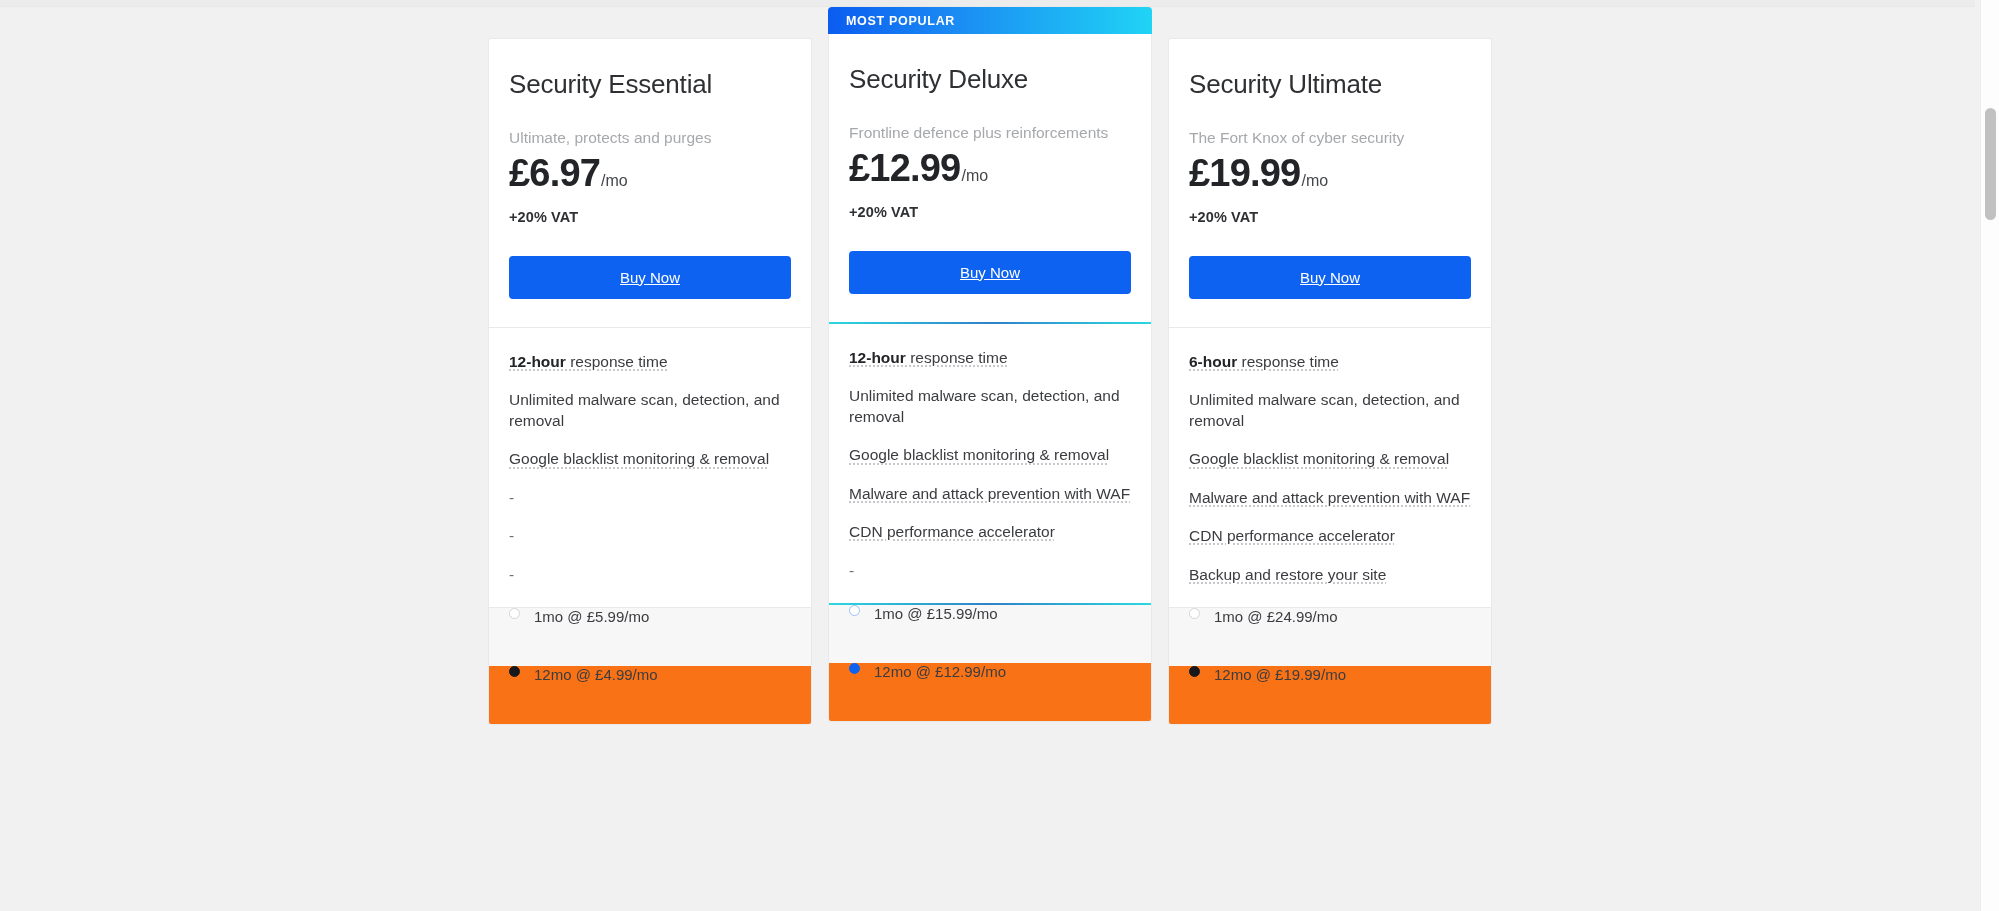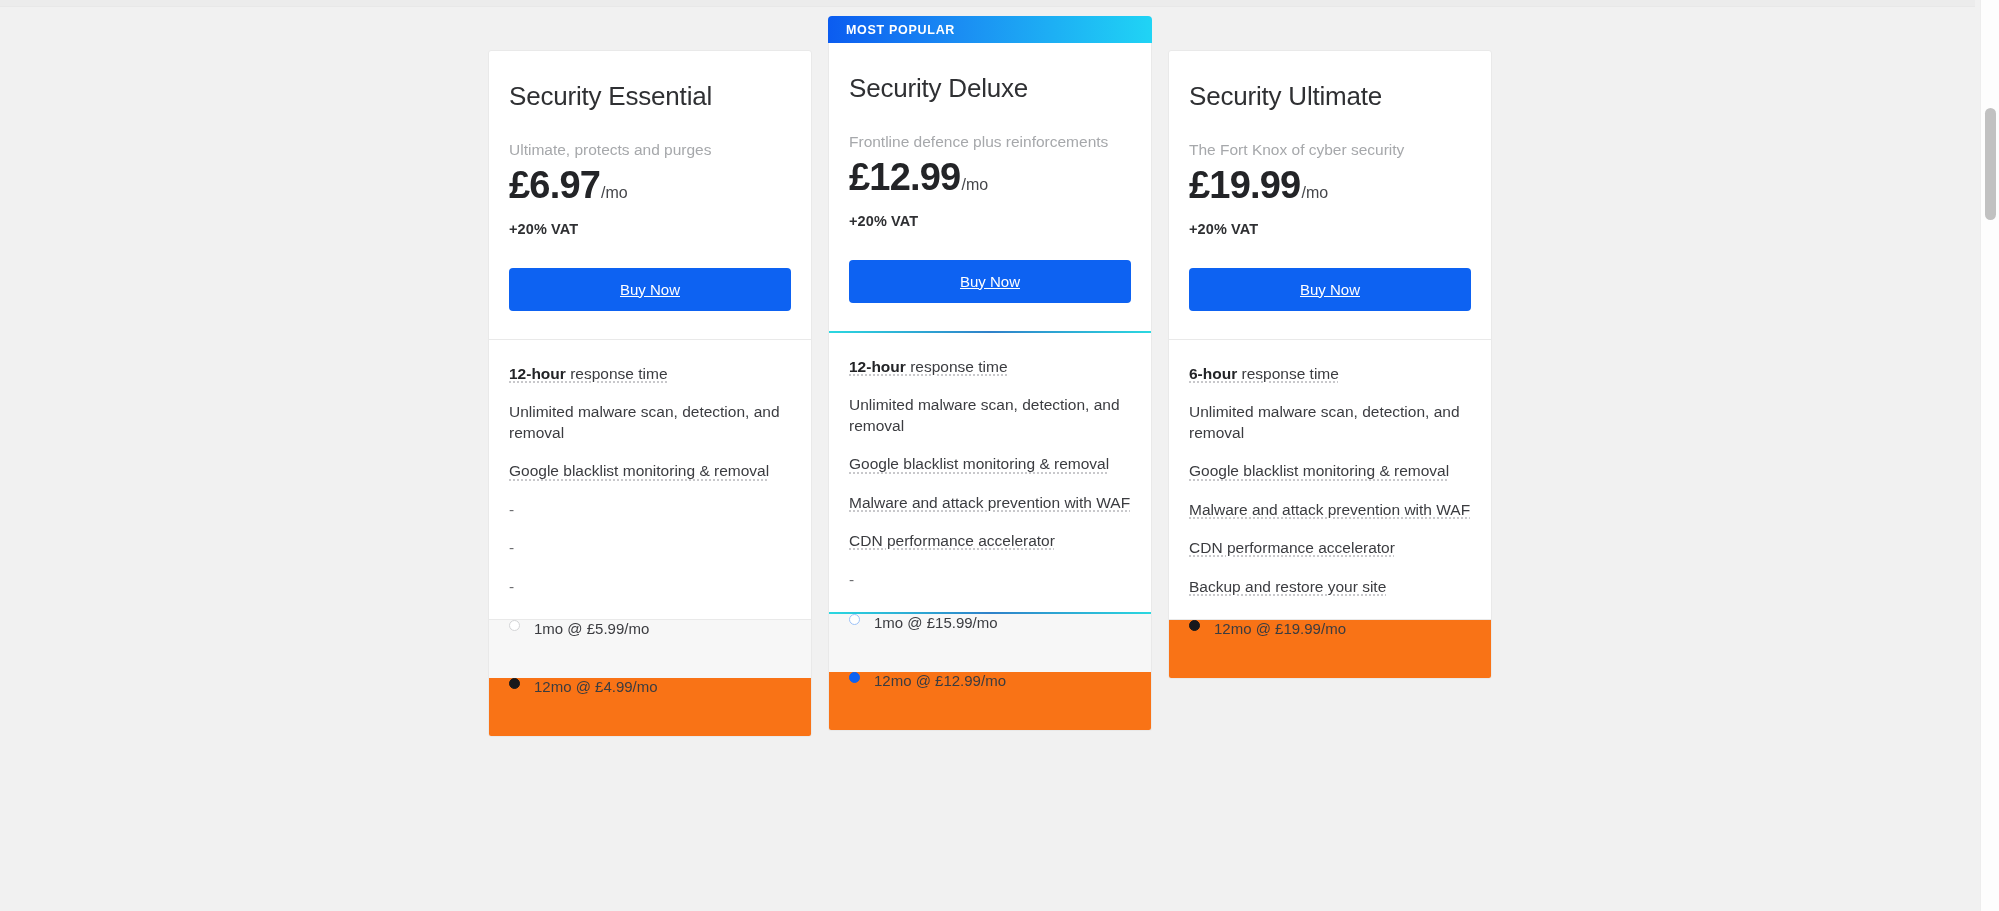--- a/index.html
+++ b/index.html
@@ -60,23 +60,23 @@
     top: 0;
     left: 488px;
     display: flex;
     align-items: flex-start;
     gap: 16px;
   }
 
   .card-wrap {
     position: relative;
     width: 324px;
-    padding-top: 50px;   
-  }
-  .card-wrap.featured { padding-top: 16px; }
+    padding-top: 38px;   
+  }
+  .card-wrap.featured { padding-top: 7px; }
 
   .badge {
     height: 27px;
     width: 100%;
     border-radius: 4px 4px 0 0;
     background: linear-gradient(90deg, #0b5cf0 0%, #1a8af3 38%, #20d4f5 100%);
     color: #ffffff;
     font-size: 12.5px;
     font-weight: 700;
     letter-spacing: 0.7px;
@@ -313,20 +313,24 @@
           <div class="divider"></div>
           <div class="features">
             <div class="feature tip"><span class="lead">6-hour</span><span> response time</span></div>
             <div class="feature">Unlimited malware scan, detection, and removal</div>
             <div class="feature tip">Google blacklist monitoring &amp; removal</div>
             <div class="feature tip">Malware and attack prevention with WAF</div>
             <div class="feature tip">CDN performance accelerator</div>
             <div class="feature tip">Backup and restore your site</div>
           </div>
           <div class="divider"></div>
+          <div class="term-row alt">
+            <span class="radio off"></span>
+            <span class="term-label">1mo @ £24.99/mo</span>
+          </div>
           <div class="term-row plain">
             <span class="radio on"></span>
             <span class="term-label">12mo @ £19.99/mo</span>
           </div>
         </div>
       </div>
     </div>
 
   <div class="scrollbar-track">
     <div class="scrollbar-thumb"></div>

